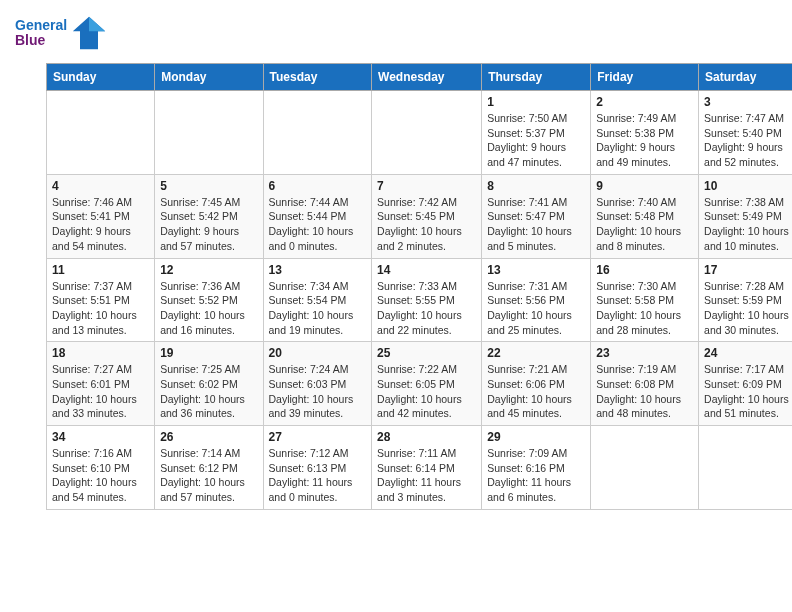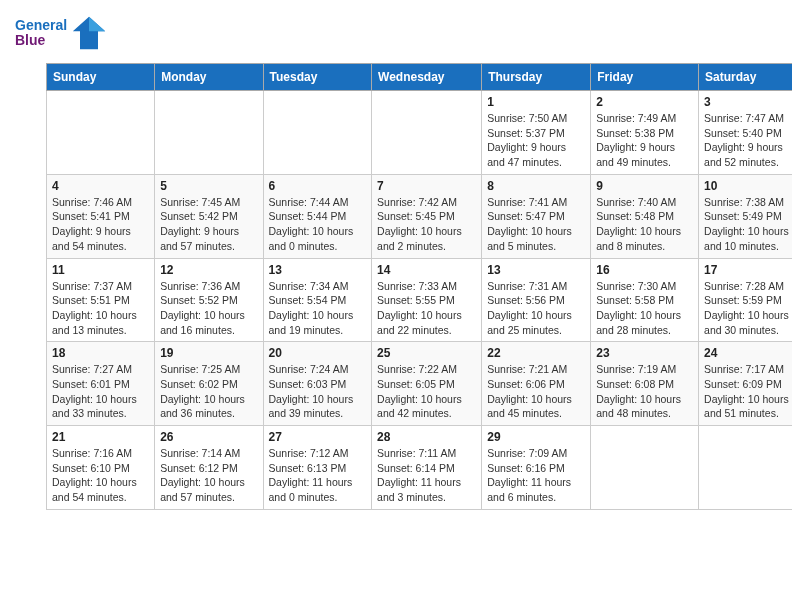--- a/index.html
+++ b/index.html
@@ -224,21 +224,21 @@
           <div class="day-num">23</div>
           <div class="day-info">Sunrise: 7:19 AM<br>Sunset: 6:08 PM<br>Daylight: 10 hours and 48 minutes.</div>
         </td>
         <td>
           <div class="day-num">24</div>
           <div class="day-info">Sunrise: 7:17 AM<br>Sunset: 6:09 PM<br>Daylight: 10 hours and 51 minutes.</div>
         </td>
       </tr>
       <tr>
         <td>
-          <div class="day-num">21</div>
+          <div class="day-num">34</div>
           <div class="day-info">Sunrise: 7:16 AM<br>Sunset: 6:10 PM<br>Daylight: 10 hours and 54 minutes.</div>
         </td>
         <td>
           <div class="day-num">26</div>
           <div class="day-info">Sunrise: 7:14 AM<br>Sunset: 6:12 PM<br>Daylight: 10 hours and 57 minutes.</div>
         </td>
         <td>
           <div class="day-num">27</div>
           <div class="day-info">Sunrise: 7:12 AM<br>Sunset: 6:13 PM<br>Daylight: 11 hours and 0 minutes.</div>
         </td>

